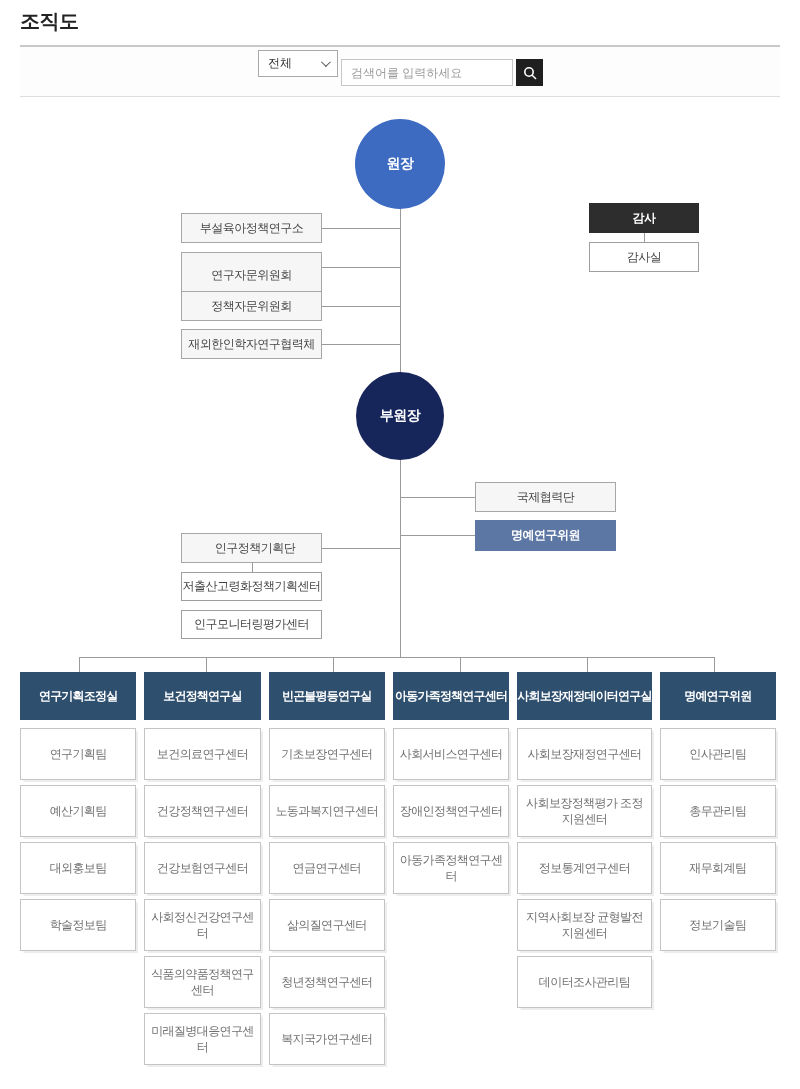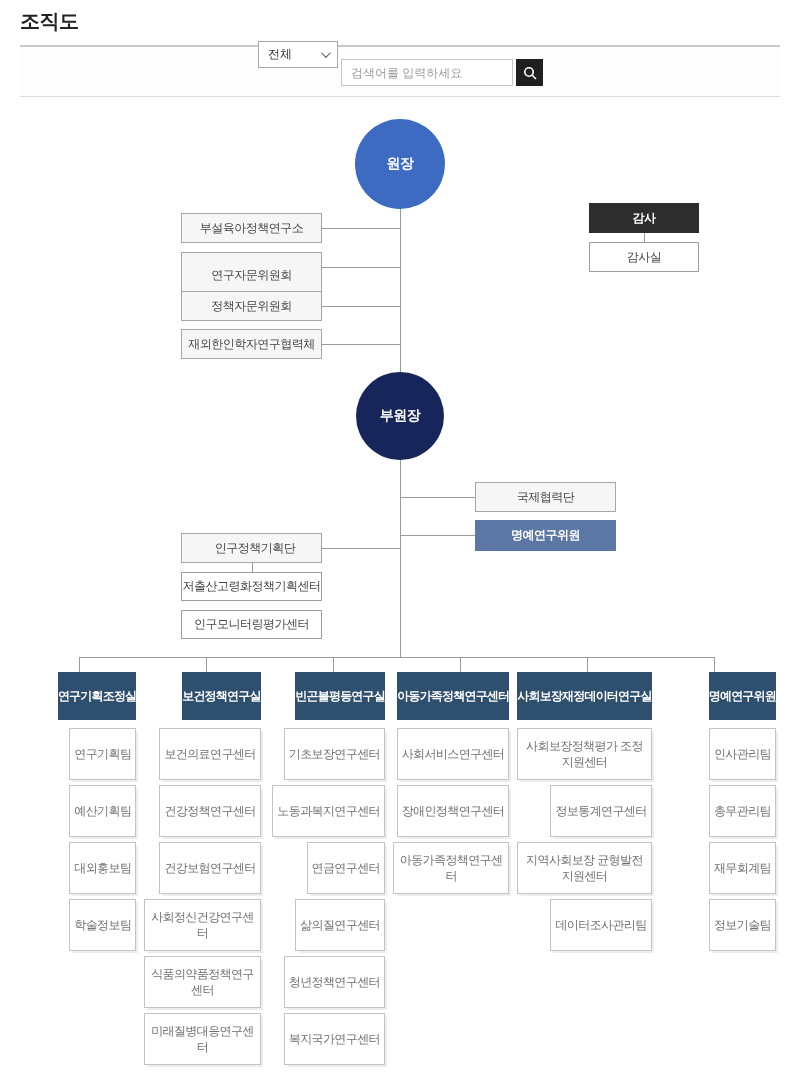--- a/index.html
+++ b/index.html
@@ -6,21 +6,21 @@
   html,body { background:#fff; }
   body { font-family:"Liberation Sans","DejaVu Sans",sans-serif; color:#333; }
   .canvas { position:relative; width:800px; height:1089px; background:#fff; overflow:hidden; }
 
   .page-title { position:absolute; left:20px; top:8px; font-size:20px; font-weight:bold; color:#222; letter-spacing:-0.5px; }
 
   .rule-top    { position:absolute; left:20px; top:45px; width:760px; height:2px; background:#c9c9c9; }
   .rule-bottom { position:absolute; left:20px; top:96px; width:760px; height:1px; background:#ddd; }
   .search-band { position:absolute; left:20px; top:47px; width:760px; height:49px; background:#fdfdfd; }
 
-  .select-box { position:absolute; left:258px; top:41px; width:80px; height:27px; border:1px solid #a9a9a9;
+  .select-box { position:absolute; left:258px; top:50px; width:80px; height:27px; border:1px solid #a9a9a9;
     background:#fff; font-size:12px; color:#333; display:flex; align-items:center; justify-content:space-between;
     padding:0 9px; cursor:pointer; }
   .chev { width:7px; height:7px; border-right:1.5px solid #555; border-bottom:1.5px solid #555;
     transform:rotate(45deg) translateY(-2px); }
   .search-input { position:absolute; left:341px; top:59px; width:172px; height:27px; border:1px solid #c6c6c6;
     font-size:12px; padding:0 9px; color:#333; font-family:inherit; }
   .search-input::placeholder { color:#9b9b9b; }
   .search-btn { position:absolute; left:516px; top:59px; width:27px; height:27px; background:#1f1f1f; border:none;
     display:flex; align-items:center; justify-content:center; cursor:pointer; }
 
@@ -33,21 +33,21 @@
   .circle-vice     { left:356px; top:372px; width:88px; height:88px; background:#16265a; }
 
   .nbox { position:absolute; display:flex; align-items:center; justify-content:center; text-align:center;
     font-size:12px; letter-spacing:-0.5px; z-index:2; }
   .nbox-gray  { background:#f6f6f6; border:1px solid #a6a6a6; color:#444; }
   .nbox-white { background:#fff; border:1px solid #9e9e9e; color:#444; }
   .nbox-dark  { background:#2d2d2d; color:#fff; font-weight:bold; }
   .nbox-steel { background:#5c77a4; color:#fff; font-weight:bold; }
 
   .columns { position:absolute; left:20px; top:672px; width:756px; display:flex; gap:8px; }
-  .col { flex:1; display:flex; flex-direction:column;align-items:flex-end; }
+  .col { flex:1; display:flex; flex-direction:column; }
   .col-header { height:48px; background:#2f4f6e; color:#fff; font-weight:bold; font-size:12px; letter-spacing:-0.8px;
     display:flex; align-items:center; justify-content:center; text-align:center; white-space:nowrap; margin-bottom:8px; }
   .col-item { height:52px; background:#fff; border:1px solid #c4c4c4; box-shadow:1.5px 1.5px 1px rgba(0,0,0,0.07);
     color:#6f6f6f; font-size:12px; letter-spacing:-0.6px; display:flex; align-items:center; justify-content:center;
     text-align:center; margin-bottom:5px; line-height:1.35; padding:0 4px; }
 </style>
 </head>
 <body>
 
 <div class="canvas">
@@ -136,20 +136,21 @@
 
     <div class="col">
       <div class="col-header">아동가족정책연구센터</div>
       <div class="col-item">사회서비스연구센터</div>
       <div class="col-item">장애인정책연구센터</div>
       <div class="col-item">아동가족정책연구센터</div>
     </div>
 
     <div class="col">
       <div class="col-header">사회보장재정데이터연구실</div>
+      <div class="col-item">사회보장재정연구센터</div>
       <div class="col-item">사회보장정책평가 조정지원센터</div>
       <div class="col-item">정보통계연구센터</div>
       <div class="col-item">지역사회보장 균형발전지원센터</div>
       <div class="col-item">데이터조사관리팀</div>
     </div>
 
     <div class="col">
       <div class="col-header">명예연구위원</div>
       <div class="col-item">인사관리팀</div>
       <div class="col-item">총무관리팀</div>

